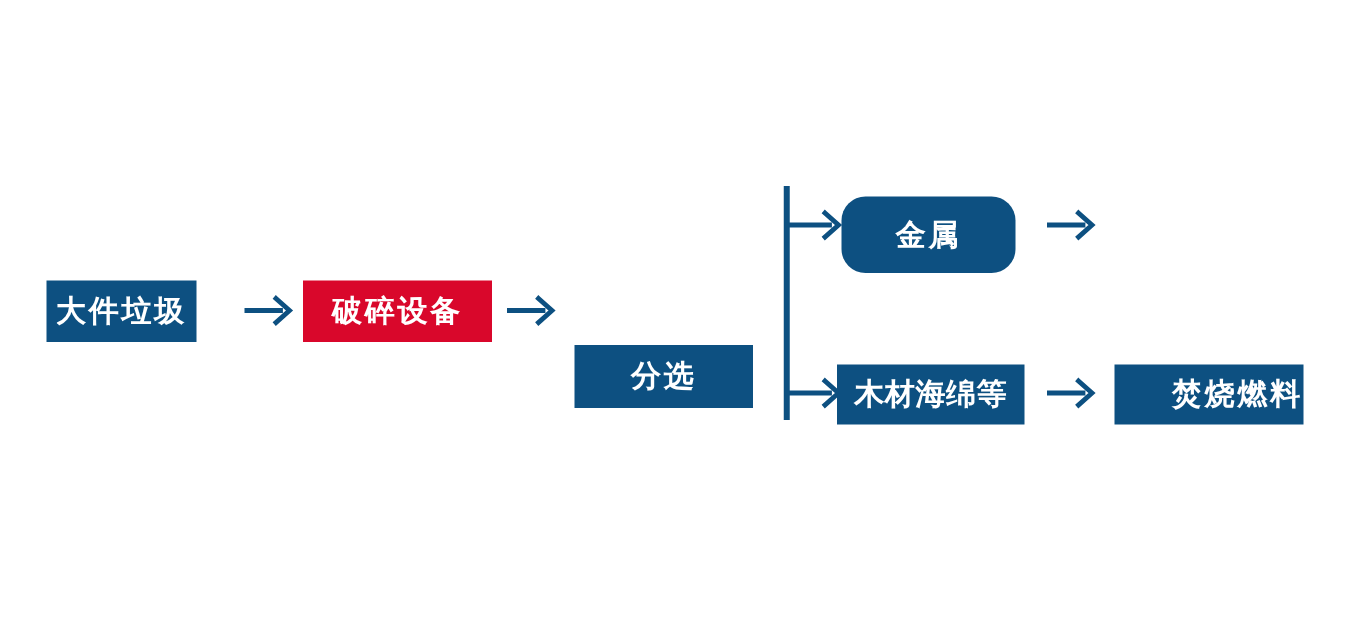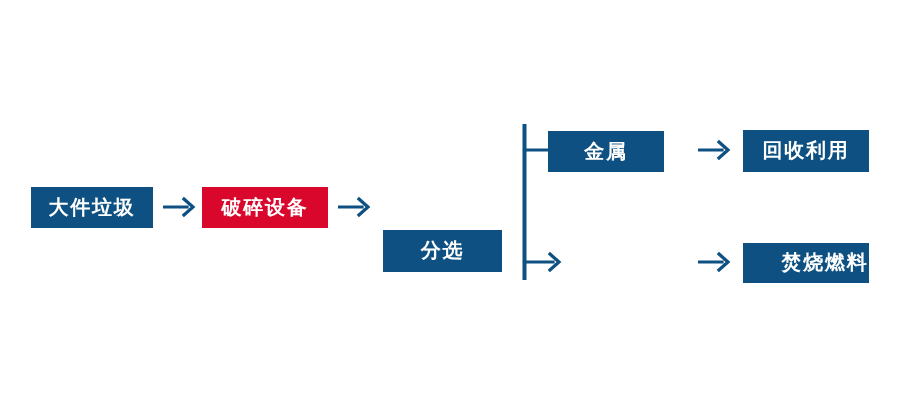--- a/index.html
+++ b/index.html
@@ -32,26 +32,26 @@
     font-weight: 700;
     letter-spacing: 0.09em;
     white-space: nowrap;
     line-height: 1;
     text-rendering: geometricPrecision;
   }
   .node.primary { background: #0d5081; }
   .node.alert   { background: #d9072b; }
 
   
-  #node-bulky-waste     { left: 31px;  top: 187px; width: 122px; height: 41px; font-size: 20px; }
+  #node-bulky-waste     { left: 31px;  top: 187px; width: 100px; height: 41px; font-size: 20px; }
   #node-crusher         { left: 202px; top: 187px; width: 126px; height: 41px; font-size: 20px; text-align: center; }
   #node-sorting         { left: 383px; top: 186px; width: 119px; height: 42px; font-size: 20px; margin-top: 44px; }
 
   
-  #node-metal           { left: 548px; top: 131px; width: 116px; height: 41px; font-size: 20px; }
+  #node-metal           { left: 561px; top: 131px; width: 116px; height: 51px; font-size: 20px; border-radius: 16px; }
   #node-recycle         { left: 743px; top: 130px; width: 126px; height: 42px; font-size: 20px; }
 
   
   #node-wood-sponge     { left: 558px; top: 243px; width: 125px; height: 40px; font-size: 20px; letter-spacing: 0.02em; }
   #node-incineration    { left: 743px; top: 243px; width: 126px; height: 40px; font-size: 20px; padding-left: 38px; }
 
   
   .arrow {
     position: absolute;
     color: #0d5081;
@@ -109,22 +109,22 @@
   </div>
 
   <div class="node primary" id="node-metal">金属</div>
 
   <span class="arrow" id="arrow-metal-to-recycle">
     <svg width="34" height="22" viewBox="0 0 34 22" aria-hidden="true">
       <path d="M1 11 H24 M21 3 L30 11 L21 19" fill="none" stroke="#0d5081" stroke-width="3.2" stroke-linecap="square" stroke-linejoin="miter"></path>
     </svg>
   </span>
 
-  <div class="node primary" id="node-recycle">回收利用</div>
 
+  <div class="node primary" id="node-wood-sponge">木材海绵等</div>
 
   <span class="arrow" id="arrow-wood-to-incin">
     <svg width="34" height="22" viewBox="0 0 34 22" aria-hidden="true">
       <path d="M1 11 H24 M21 3 L30 11 L21 19" fill="none" stroke="#0d5081" stroke-width="3.2" stroke-linecap="square" stroke-linejoin="miter"></path>
     </svg>
   </span>
 
   <div class="node primary" id="node-incineration">焚烧燃料</div>
 
 </div>

